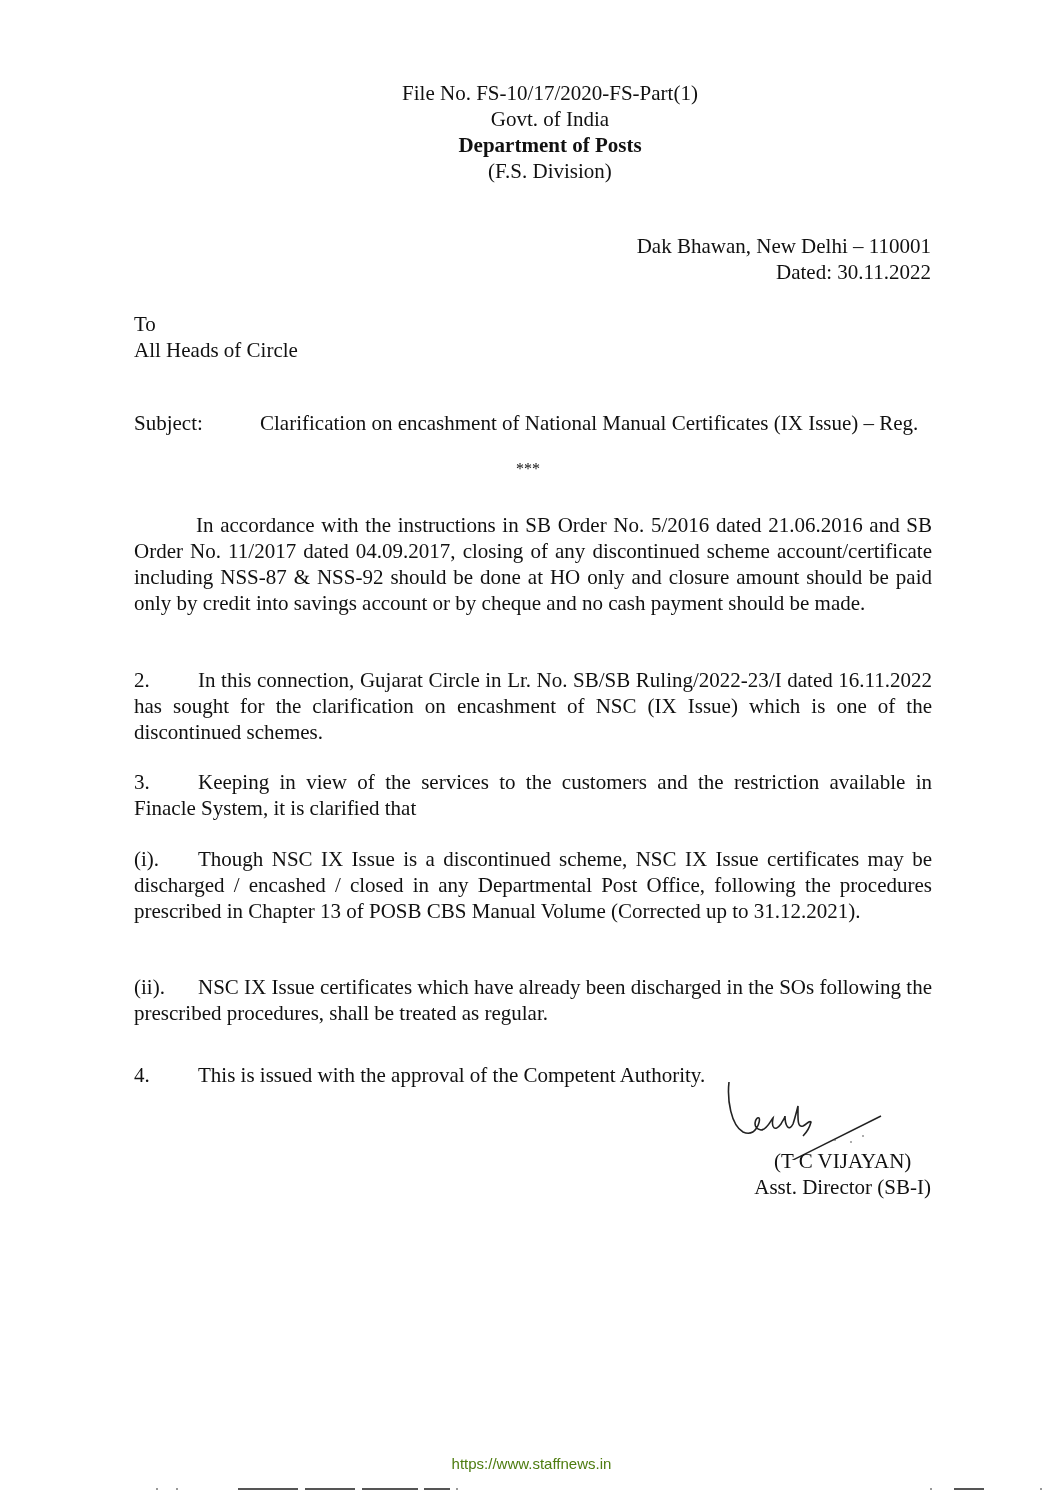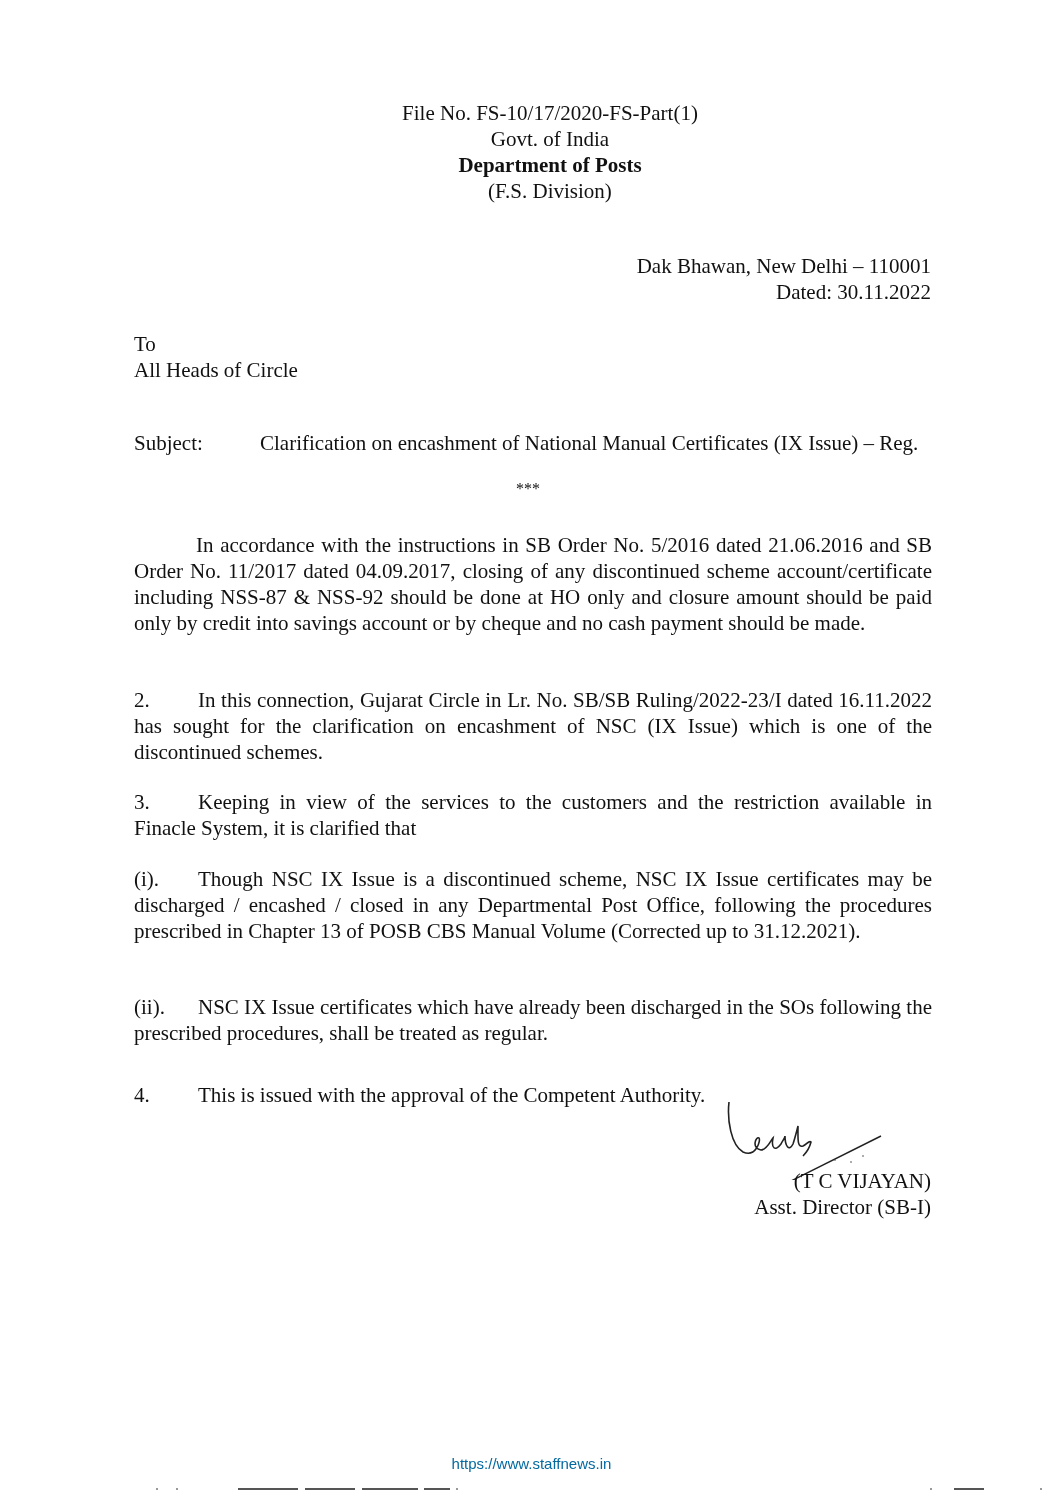--- a/index.html
+++ b/index.html
@@ -2,21 +2,21 @@
 <html><head>
   <meta charset="utf-8">
   <style>
     html, body { margin: 0; padding: 0; background: #ffffff; }
     body {
       width: 1063px; height: 1499px; position: relative; overflow: hidden;
       font-family: "DejaVu Serif", "Liberation Serif", serif;
       color: #111111;
     }
     .page { position: absolute; left: 0; top: 0; width: 1063px; height: 1499px; }
-    .serif { font-family: "Liberation Serif", "DejaVu Serif", serif; font-size: 21px; margin-top: 20px; }
+    .serif { font-family: "Liberation Serif", "DejaVu Serif", serif; font-size: 21px; }
     .header-block {
       position: absolute; left: 300px; top: 80px; width: 500px;
       text-align: center; line-height: 26px;
     }
     .header-block .bold { font-weight: bold; }
     .address-block {
       position: absolute; right: 132px; top: 233px; text-align: right; line-height: 26px;
     }
     .to-block { position: absolute; left: 134px; top: 311px; line-height: 26px; }
     .subject-row { position: absolute; left: 134px; top: 410px; width: 800px; line-height: 26px; }
@@ -24,24 +24,24 @@
     .subject-text { position: absolute; left: 126px; top: 0; width: 680px; }
     .stars { position: absolute; left: 516px; top: 460px; font-size: 16px; }
     .para {
       position: absolute; left: 134px; width: 798px;
       text-align: justify; line-height: 26px;
     }
     .para .num { display: inline-block; width: 64px; }
     .indent { text-indent: 62px; }
     .sign-block { position: absolute; right: 132px; top: 1080px; width: 260px; height: 130px; }
     .signature { position: absolute; left: 30px; top: 0; width: 200px; height: 80px; }
-    .sign-name { position: absolute; right: 0; top: 68px; text-align: right; line-height: 26px; }
+    .sign-name { position: absolute; right: 0; top: 68px; text-align: center; line-height: 26px; }
     .footer-url {
       position: absolute; left: 0; top: 1455px; width: 1063px; text-align: center;
-      font-family: "Liberation Sans", "DejaVu Sans", sans-serif; font-size: 15px; color: #0369a1;
+      font-family: "Liberation Sans", "DejaVu Sans", sans-serif; font-size: 15px; color: #4d7c0f;
     }
     .scan-marks { position: absolute; left: 0; top: 1488px; width: 1063px; height: 4px; }
     .mark { position: absolute; height: 2px; background: #555; }
     .faint-dot { position: absolute; width: 2px; height: 2px; background: #999; }
   </style>
 </head>
 <body>
 
 <div class="page">
 

